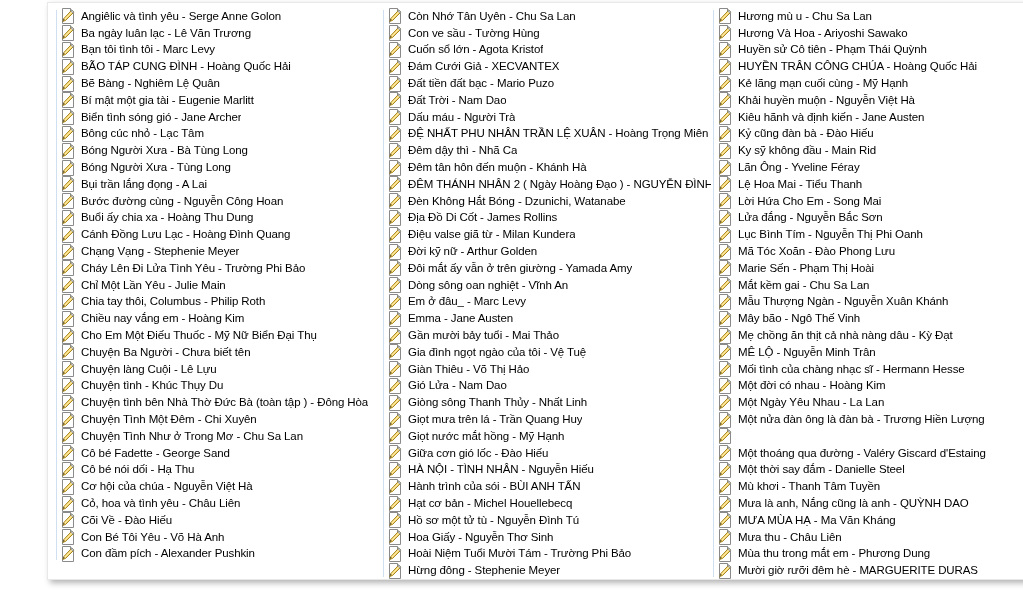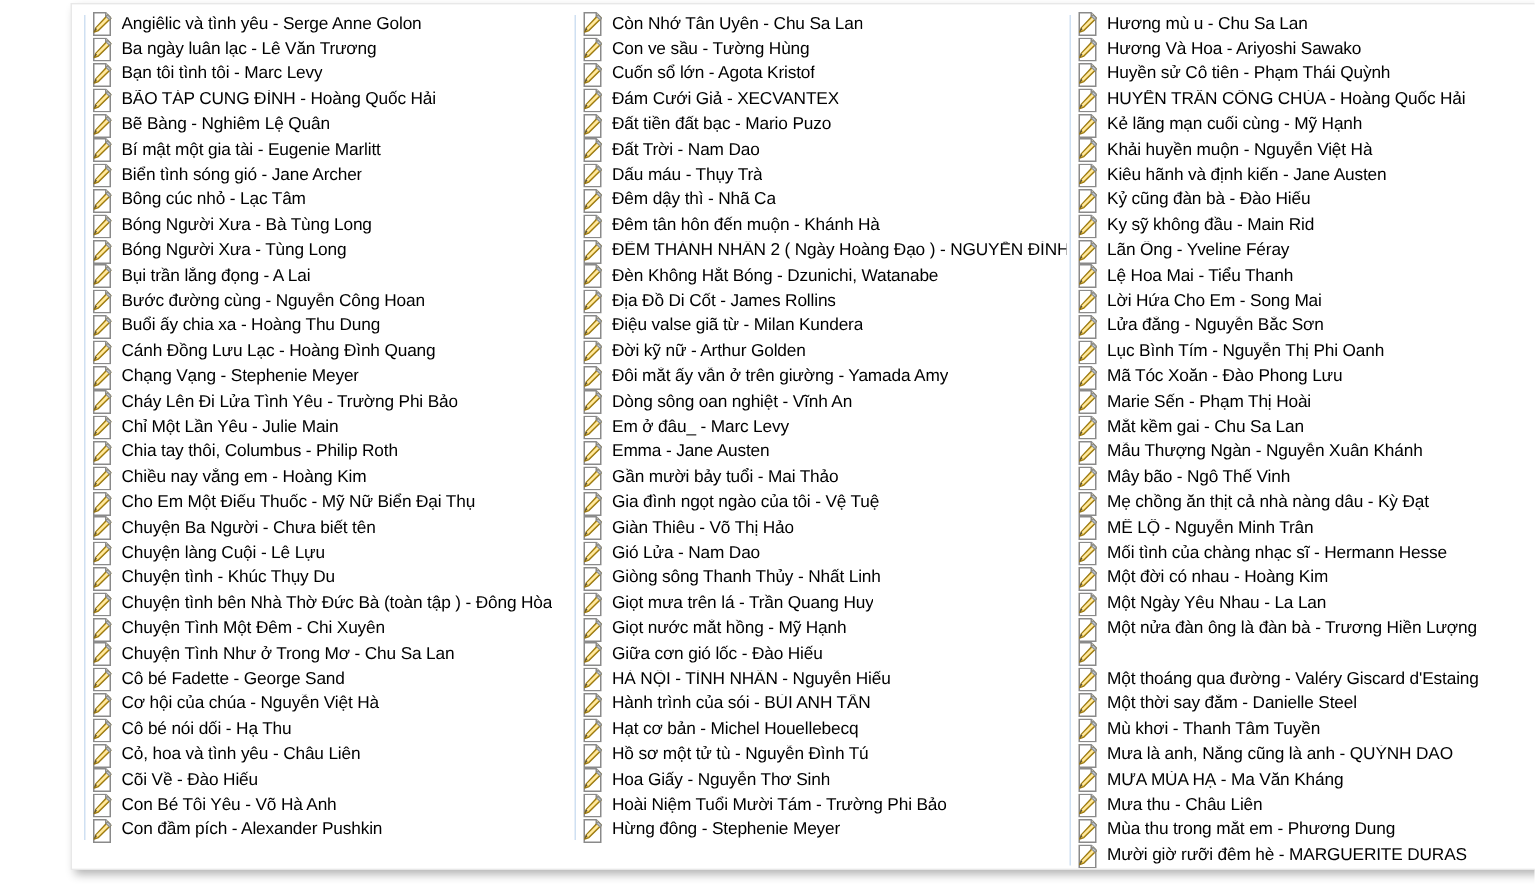--- a/index.html
+++ b/index.html
@@ -603,39 +603,39 @@
 
         <path d="M11.8 2.0 L13.9 4.1 L5.6 12.4 L2.8 13.4 L3.8 10.6 Z" fill="#f5c842" stroke="#9a7a16" stroke-width="0.9" stroke-linejoin="round"></path>
 
         <path d="M11.9 3.1 L12.9 4.1 L5.1 11.9 L4.1 10.9 Z" fill="#fde9a6"></path>
 
         <path d="M11.8 2.0 L13.9 4.1 L12.9 5.1 L10.8 3.0 Z" fill="#cfd4da" stroke="#8a8f96" stroke-width="0.8"></path>
 
         <path d="M2.8 13.4 L3.8 10.6 L4.6 11.4 Z" fill="#4a4a4a"></path>
       </svg>
     </span>
+    <span class="item-label">Cô bé nói dối - Hạ Thu</span>
+  </div>
+          <div class="list-item">
+    <span class="item-icon">
+      <svg width="16" height="16" viewBox="0 0 16 16" xmlns="http://www.w3.org/2000/svg">
+
+        <path d="M2.5 0.5 H10.5 L13.5 3.5 V15.5 H2.5 Z" fill="#ffffff" stroke="#8a8a8a" stroke-width="1"></path>
+        <path d="M10.5 0.5 L10.5 3.5 L13.5 3.5" fill="#eeeeee" stroke="#8a8a8a" stroke-width="1"></path>
+
+        <path d="M11.8 2.0 L13.9 4.1 L5.6 12.4 L2.8 13.4 L3.8 10.6 Z" fill="#f5c842" stroke="#9a7a16" stroke-width="0.9" stroke-linejoin="round"></path>
+
+        <path d="M11.9 3.1 L12.9 4.1 L5.1 11.9 L4.1 10.9 Z" fill="#fde9a6"></path>
+
+        <path d="M11.8 2.0 L13.9 4.1 L12.9 5.1 L10.8 3.0 Z" fill="#cfd4da" stroke="#8a8f96" stroke-width="0.8"></path>
+
+        <path d="M2.8 13.4 L3.8 10.6 L4.6 11.4 Z" fill="#4a4a4a"></path>
+      </svg>
+    </span>
     <span class="item-label">Cơ hội của chúa - Nguyễn Việt Hà</span>
-  </div>
-          <div class="list-item">
-    <span class="item-icon">
-      <svg width="16" height="16" viewBox="0 0 16 16" xmlns="http://www.w3.org/2000/svg">
-
-        <path d="M2.5 0.5 H10.5 L13.5 3.5 V15.5 H2.5 Z" fill="#ffffff" stroke="#8a8a8a" stroke-width="1"></path>
-        <path d="M10.5 0.5 L10.5 3.5 L13.5 3.5" fill="#eeeeee" stroke="#8a8a8a" stroke-width="1"></path>
-
-        <path d="M11.8 2.0 L13.9 4.1 L5.6 12.4 L2.8 13.4 L3.8 10.6 Z" fill="#f5c842" stroke="#9a7a16" stroke-width="0.9" stroke-linejoin="round"></path>
-
-        <path d="M11.9 3.1 L12.9 4.1 L5.1 11.9 L4.1 10.9 Z" fill="#fde9a6"></path>
-
-        <path d="M11.8 2.0 L13.9 4.1 L12.9 5.1 L10.8 3.0 Z" fill="#cfd4da" stroke="#8a8f96" stroke-width="0.8"></path>
-
-        <path d="M2.8 13.4 L3.8 10.6 L4.6 11.4 Z" fill="#4a4a4a"></path>
-      </svg>
-    </span>
-    <span class="item-label">Cô bé nói dối - Hạ Thu</span>
   </div>
           <div class="list-item">
     <span class="item-icon">
       <svg width="16" height="16" viewBox="0 0 16 16" xmlns="http://www.w3.org/2000/svg">
 
         <path d="M2.5 0.5 H10.5 L13.5 3.5 V15.5 H2.5 Z" fill="#ffffff" stroke="#8a8a8a" stroke-width="1"></path>
         <path d="M10.5 0.5 L10.5 3.5 L13.5 3.5" fill="#eeeeee" stroke="#8a8a8a" stroke-width="1"></path>
 
         <path d="M11.8 2.0 L13.9 4.1 L5.6 12.4 L2.8 13.4 L3.8 10.6 Z" fill="#f5c842" stroke="#9a7a16" stroke-width="0.9" stroke-linejoin="round"></path>
 
@@ -822,21 +822,39 @@
 
         <path d="M11.8 2.0 L13.9 4.1 L5.6 12.4 L2.8 13.4 L3.8 10.6 Z" fill="#f5c842" stroke="#9a7a16" stroke-width="0.9" stroke-linejoin="round"></path>
 
         <path d="M11.9 3.1 L12.9 4.1 L5.1 11.9 L4.1 10.9 Z" fill="#fde9a6"></path>
 
         <path d="M11.8 2.0 L13.9 4.1 L12.9 5.1 L10.8 3.0 Z" fill="#cfd4da" stroke="#8a8f96" stroke-width="0.8"></path>
 
         <path d="M2.8 13.4 L3.8 10.6 L4.6 11.4 Z" fill="#4a4a4a"></path>
       </svg>
     </span>
-    <span class="item-label">Dấu máu - Thụy Trà</span>
+    <span class="item-label">Dấu máu - Người Trà</span>
+  </div>
+          <div class="list-item">
+    <span class="item-icon">
+      <svg width="16" height="16" viewBox="0 0 16 16" xmlns="http://www.w3.org/2000/svg">
+
+        <path d="M2.5 0.5 H10.5 L13.5 3.5 V15.5 H2.5 Z" fill="#ffffff" stroke="#8a8a8a" stroke-width="1"></path>
+        <path d="M10.5 0.5 L10.5 3.5 L13.5 3.5" fill="#eeeeee" stroke="#8a8a8a" stroke-width="1"></path>
+
+        <path d="M11.8 2.0 L13.9 4.1 L5.6 12.4 L2.8 13.4 L3.8 10.6 Z" fill="#f5c842" stroke="#9a7a16" stroke-width="0.9" stroke-linejoin="round"></path>
+
+        <path d="M11.9 3.1 L12.9 4.1 L5.1 11.9 L4.1 10.9 Z" fill="#fde9a6"></path>
+
+        <path d="M11.8 2.0 L13.9 4.1 L12.9 5.1 L10.8 3.0 Z" fill="#cfd4da" stroke="#8a8f96" stroke-width="0.8"></path>
+
+        <path d="M2.8 13.4 L3.8 10.6 L4.6 11.4 Z" fill="#4a4a4a"></path>
+      </svg>
+    </span>
+    <span class="item-label">ĐỆ NHẤT PHU NHÂN TRẦN LỆ XUÂN - Hoàng Trọng Miên</span>
   </div>
           <div class="list-item">
     <span class="item-icon">
       <svg width="16" height="16" viewBox="0 0 16 16" xmlns="http://www.w3.org/2000/svg">
 
         <path d="M2.5 0.5 H10.5 L13.5 3.5 V15.5 H2.5 Z" fill="#ffffff" stroke="#8a8a8a" stroke-width="1"></path>
         <path d="M10.5 0.5 L10.5 3.5 L13.5 3.5" fill="#eeeeee" stroke="#8a8a8a" stroke-width="1"></path>
 
         <path d="M11.8 2.0 L13.9 4.1 L5.6 12.4 L2.8 13.4 L3.8 10.6 Z" fill="#f5c842" stroke="#9a7a16" stroke-width="0.9" stroke-linejoin="round"></path>
 

